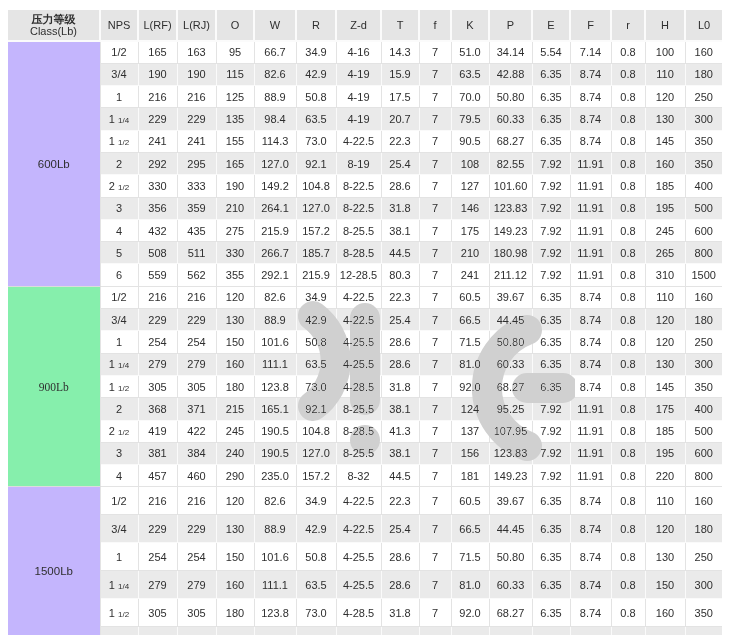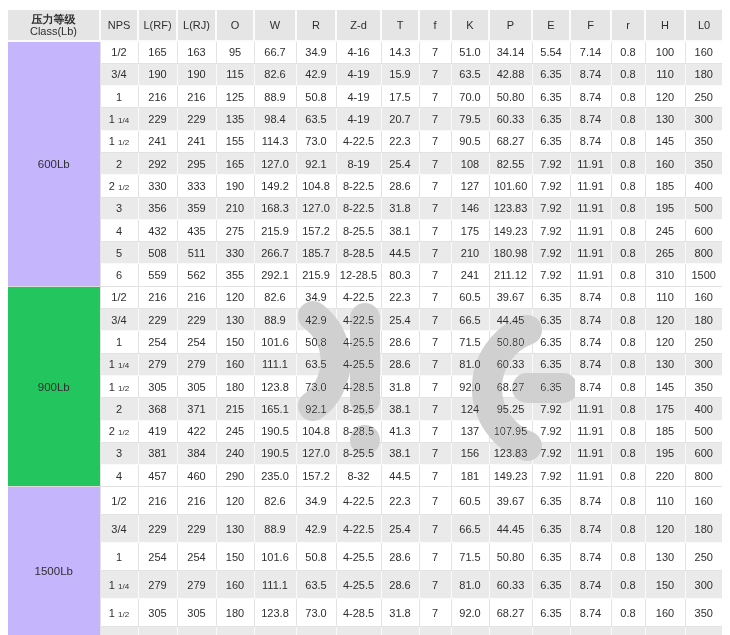--- a/index.html
+++ b/index.html
@@ -20,21 +20,21 @@
   thead .en{font-size:11px;line-height:12px;}
   tbody tr{height:22.3px;}
   tbody tr.tall{height:28px;}
   tbody td{
     font-size:11px;color:#2f2f2f;background:#ffffff;
     border-right:1px solid #e3e3e3;border-bottom:1px solid #e3e3e3;
   }
   tbody td:last-child{border-right:none;}
   tbody tr.stripe td{background:#eaeaea;border-right-color:#fafafa;border-bottom-color:#fafafa;}
   tbody td.class-cell{background:#c4b5fd;font-size:11.5px;border-right:1px solid #e3e3e3;border-bottom:1px solid #dcdcdc;}
-  tbody td.class-cell.shaded{background:#22c55e;}
+  tbody td.class-cell.shaded{background:#86efac;font-family:Liberation Serif, serif;}
   .frac{font-size:8px;}
   .watermark{
     position:absolute;left:205px;top:288px;width:370px;height:190px;
     pointer-events:none;mix-blend-mode:darken;z-index:5;
   }
 </style>
 </head>
 <body>
 
 <div class="tbl-wrap">
@@ -208,21 +208,21 @@
           <td>11.91</td>
           <td>0.8</td>
           <td>185</td>
           <td>400</td>
         </tr>
         <tr class="stripe">
           <td>3</td>
           <td>356</td>
           <td>359</td>
           <td>210</td>
-          <td>168.3</td>
+          <td>264.1</td>
           <td>127.0</td>
           <td>8-22.5</td>
           <td>31.8</td>
           <td>7</td>
           <td>146</td>
           <td>123.83</td>
           <td>7.92</td>
           <td>11.91</td>
           <td>0.8</td>
           <td>195</td>

